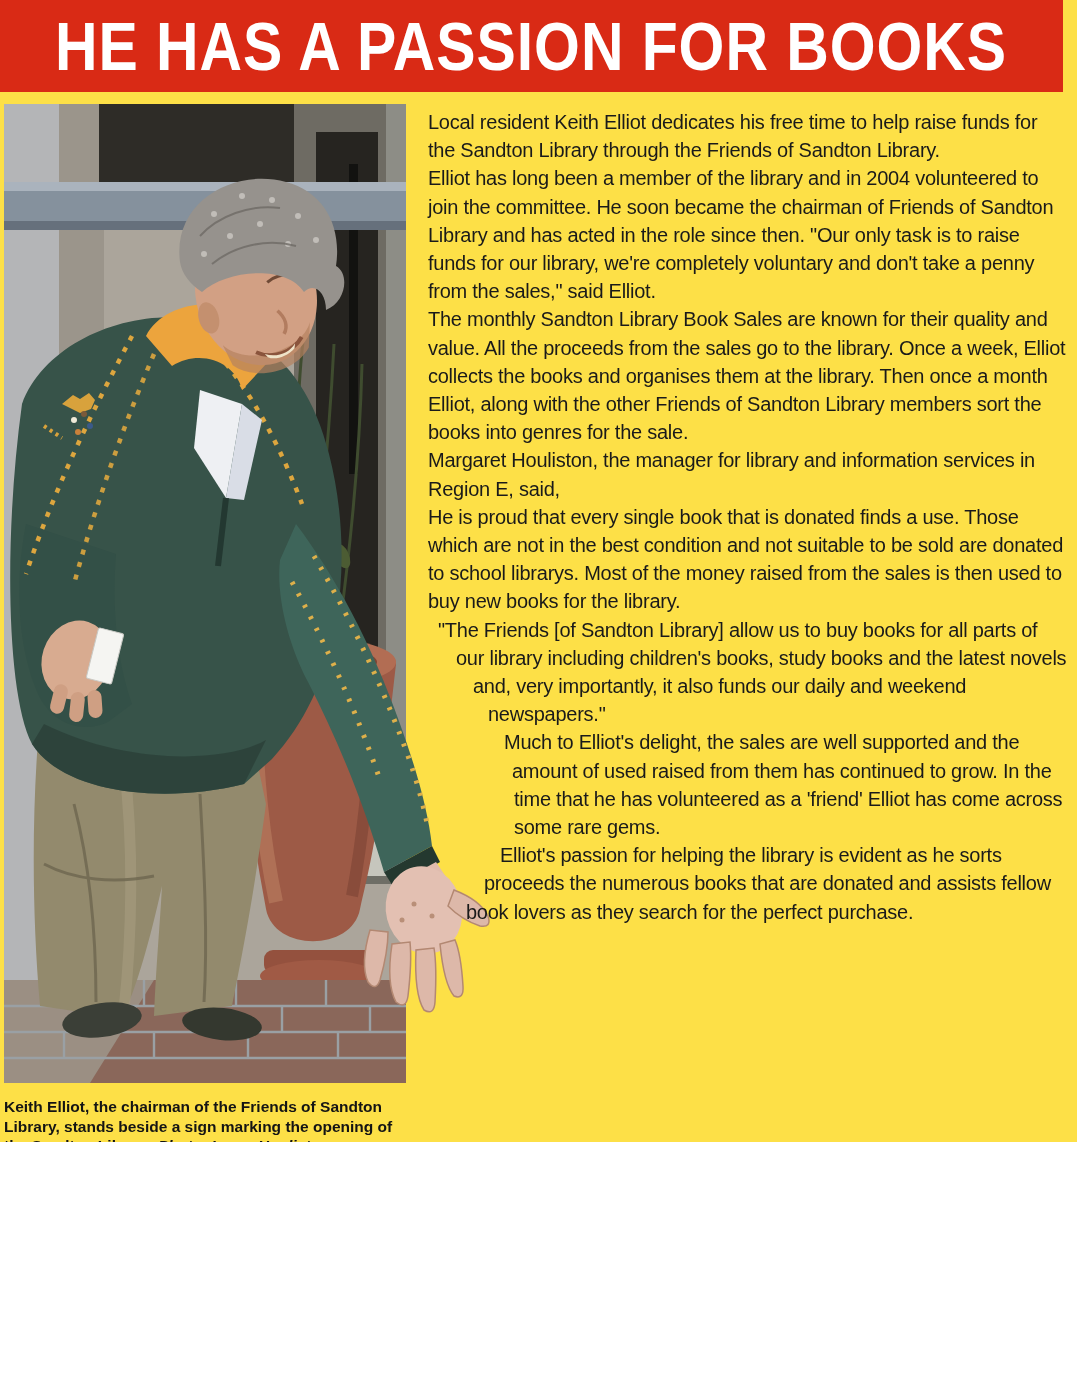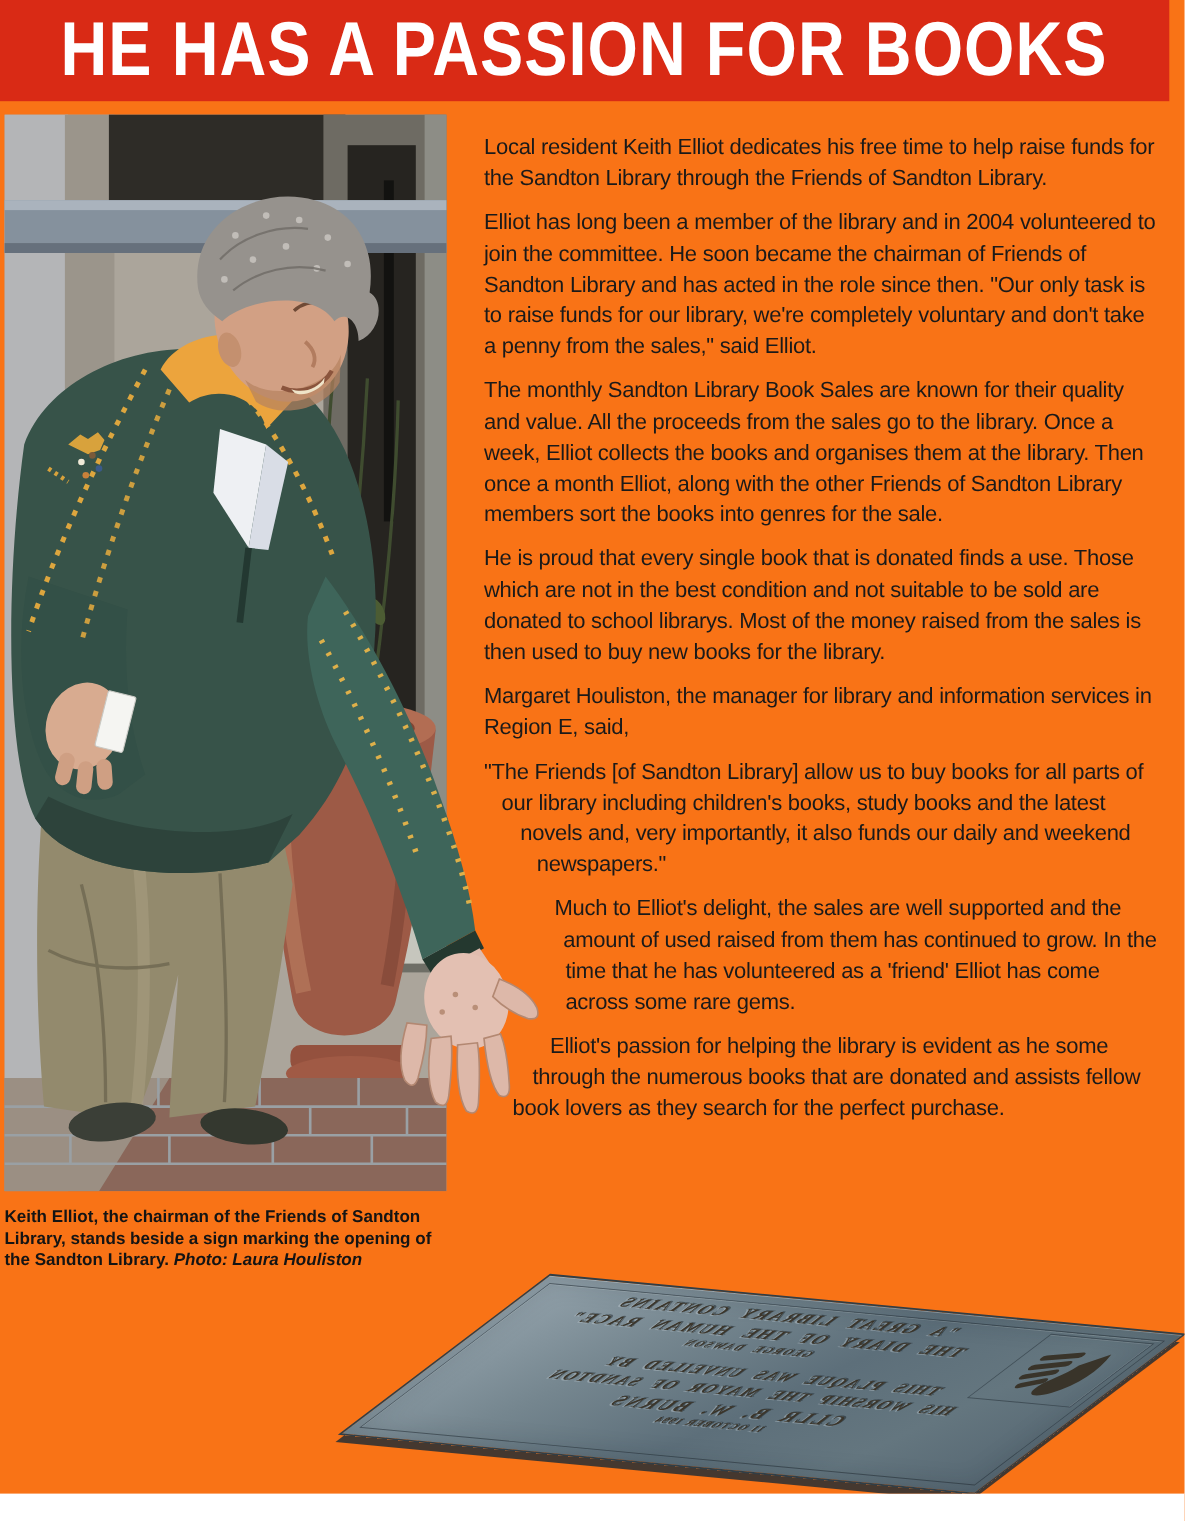--- a/index.html
+++ b/index.html
@@ -1,28 +1,28 @@
 <!DOCTYPE html>
 <html><head>
 <meta charset="utf-8">
 <style>
   html,body{margin:0;padding:0;background:#ffffff;}
-  .page{position:relative;width:1077px;height:1358px;background:#f97316;overflow:hidden;
+  .page{position:relative;width:1077px;height:1142px;background:#fde047;overflow:hidden;
         font-family:"Liberation Sans",sans-serif;}
 
   
   .banner{position:absolute;left:0;top:0;width:1063px;height:92px;background:#d92a15;}
   .banner-text{display:inline-block;color:#ffffff;font-weight:bold;font-size:62px;
         line-height:92px;margin-left:55px;white-space:nowrap;letter-spacing:1px;
         transform:scale(0.95,1.12);transform-origin:left center;}
 
   
   .article{position:absolute;left:428px;top:108px;width:640px;z-index:3;
         font-size:20px;line-height:28.2px;letter-spacing:-0.25px;color:#1a1a1a;}
-  .article p{margin:12px;}
+  .article p{margin:0;}
   .stair{float:left;clear:left;height:28.2px;}
   .s1{width:0px;}  .s2{width:10px;} .s3{width:28px;} .s4{width:45px;}
   .s5{width:60px;} .s6{width:76px;} .s7{width:84px;} .s8{width:86px;}
   .s9{width:72px;} .s10{width:56px;}.s11{width:38px;}.s12{width:18px;}
 
   
   .photo-svg{position:absolute;left:4px;top:104px;width:500px;height:979px;z-index:1;}
 
   
   .caption{position:absolute;left:4px;top:1097px;width:404px;z-index:3;
@@ -244,37 +244,37 @@
         <circle cx="428" cy="812" r="2.5" fill="#b98f78"></circle>
         <circle cx="398" cy="816" r="2.5" fill="#b98f78"></circle>
       </g>
     </g>
   </svg>
 
   <div class="article">
     <p>Local resident Keith Elliot dedicates his free time to help raise funds for the Sandton Library through the Friends of Sandton Library.</p>
     <p>Elliot has long been a member of the library and in 2004 volunteered to join the committee. He soon became the chairman of Friends of Sandton Library and has acted in the role since then. "Our only task is to raise funds for our library, we're completely voluntary and don't take a penny from the sales," said Elliot.</p>
     <p>The monthly Sandton Library Book Sales are known for their quality and value. All the proceeds from the sales go to the library. Once a week, Elliot collects the books and organises them at the library. Then once a month Elliot, along with the other Friends of Sandton Library members sort the books into genres for the sale.</p>
+    <p>Margaret Houliston, the manager for library and information services in Region E, said,</p>
     <p>He is proud that every single book that is donated finds a use. Those which are not in the best condition and not suitable to be sold are donated to school librarys. Most of the money raised from the sales is then used to buy new books for the library.</p>
-    <p>Margaret Houliston, the manager for library and information services in Region E, said,</p>
     <div class="stair s1"></div>
     <div class="stair s2"></div>
     <div class="stair s3"></div>
     <div class="stair s4"></div>
     <div class="stair s5"></div>
     <div class="stair s6"></div>
     <div class="stair s7"></div>
     <div class="stair s8"></div>
     <div class="stair s9"></div>
     <div class="stair s10"></div>
     <div class="stair s11"></div>
     <div class="stair s12"></div>
     <p>"The Friends [of Sandton Library] allow us to buy books for all parts of our library including children's books, study books and the latest novels and, very importantly, it also funds our daily and weekend newspapers."</p>
     <p>Much to Elliot's delight, the sales are well supported and the amount of used raised from them has continued to grow. In the time that he has volunteered as a 'friend' Elliot has come across some rare gems.</p>
-    <p>Elliot's passion for helping the library is evident as he some through the numerous books that are donated and assists fellow book lovers as they search for the perfect purchase.</p>
+    <p>Elliot's passion for helping the library is evident as he sorts proceeds the numerous books that are donated and assists fellow book lovers as they search for the perfect purchase.</p>
   </div>
 
   <div class="caption">
     <span>Keith Elliot, the chairman of the Friends of Sandton Library, stands beside a sign marking the opening of the Sandton Library.</span>
     <span class="credit">Photo: Laura Houliston</span>
   </div>
 
   <div class="plaque">
     <div class="plaque-frame"></div>
     <div class="plaque-inner">

